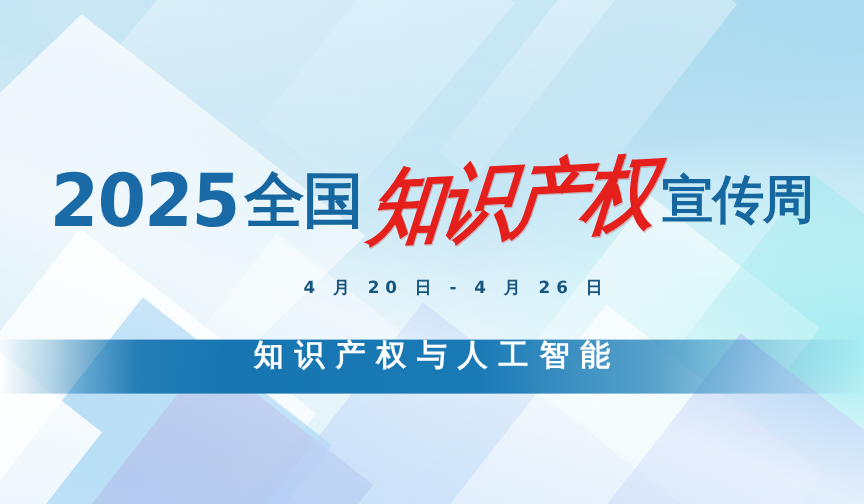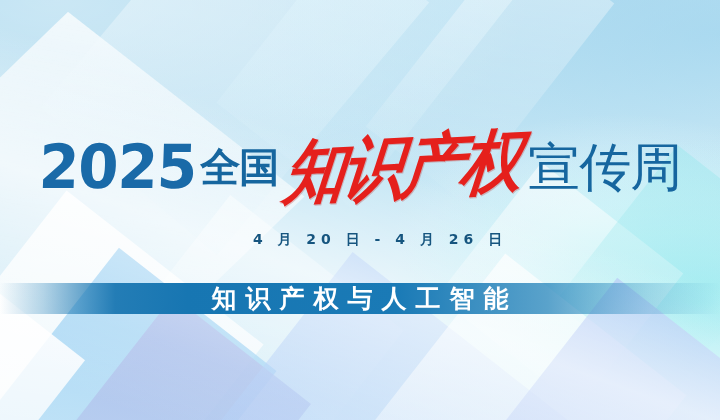--- a/index.html
+++ b/index.html
@@ -163,21 +163,21 @@
     font-weight: bold;
     color: #1a6aa8;
     letter-spacing: -1px;
     line-height: 1;
     transform: skewX(-2deg) scaleY(1.05);
     text-shadow: 0 1px 0 rgba(255,255,255,0.35);
   }
 
   .hl-cn1 {
     font-family: "DejaVu Sans", sans-serif;
-    font-size: 40px;
+    font-size: 50px;
     font-weight: bold;
     color: #16669f;
     line-height: 1;
     margin-left: 4px;
     letter-spacing: -1px;
   }
 
   .hl-red {
     font-family: "DejaVu Serif", serif;
     font-size: 62px;
@@ -186,22 +186,22 @@
     color: #e5201c;
     line-height: 1;
     margin: 0 2px 0 6px;
     letter-spacing: -3px;
     transform: rotate(-3deg) skewX(-9deg) scaleY(1.12);
     text-shadow: 1px 1px 0 rgba(180,20,15,0.25);
   }
 
   .hl-cn2 {
     font-family: "DejaVu Sans", sans-serif;
-    font-size: 52px;
-    font-weight: normal;
+    font-size: 43px;
+    font-weight: bold;
     color: #16669f;
     line-height: 1;
     margin-left: 6px;
     letter-spacing: -1px;
   }
 
   .date-line {
     position: absolute;
     left: 0; right: 0;
     top: 231px;
@@ -212,32 +212,31 @@
     color: #16557f;
     letter-spacing: 5px;
     padding-left: 40px;
   }
 
   .banner {
     position: absolute;
     left: 0;
     right: 0;
     top: 283px;
-    height: 31px;
+    height: 45px;
     background: linear-gradient(90deg,
       rgba(23,120,180,0.00) 0%,
       rgba(23,120,180,0.30) 6%,
       rgba(22,116,176,0.92) 16%,
       #1776b2 26%,
       #1a7ab6 55%,
       rgba(30,128,184,0.72) 76%,
       rgba(40,140,190,0.28) 90%,
       rgba(40,140,190,0.00) 100%);
     display: flex;
-    align-items: center;
     justify-content: center;
   }
 
   .banner-text {
     font-family: "DejaVu Sans", sans-serif;
     font-size: 25px;
     font-weight: bold;
     color: #ffffff;
     letter-spacing: 9px;
     text-indent: 9px;

